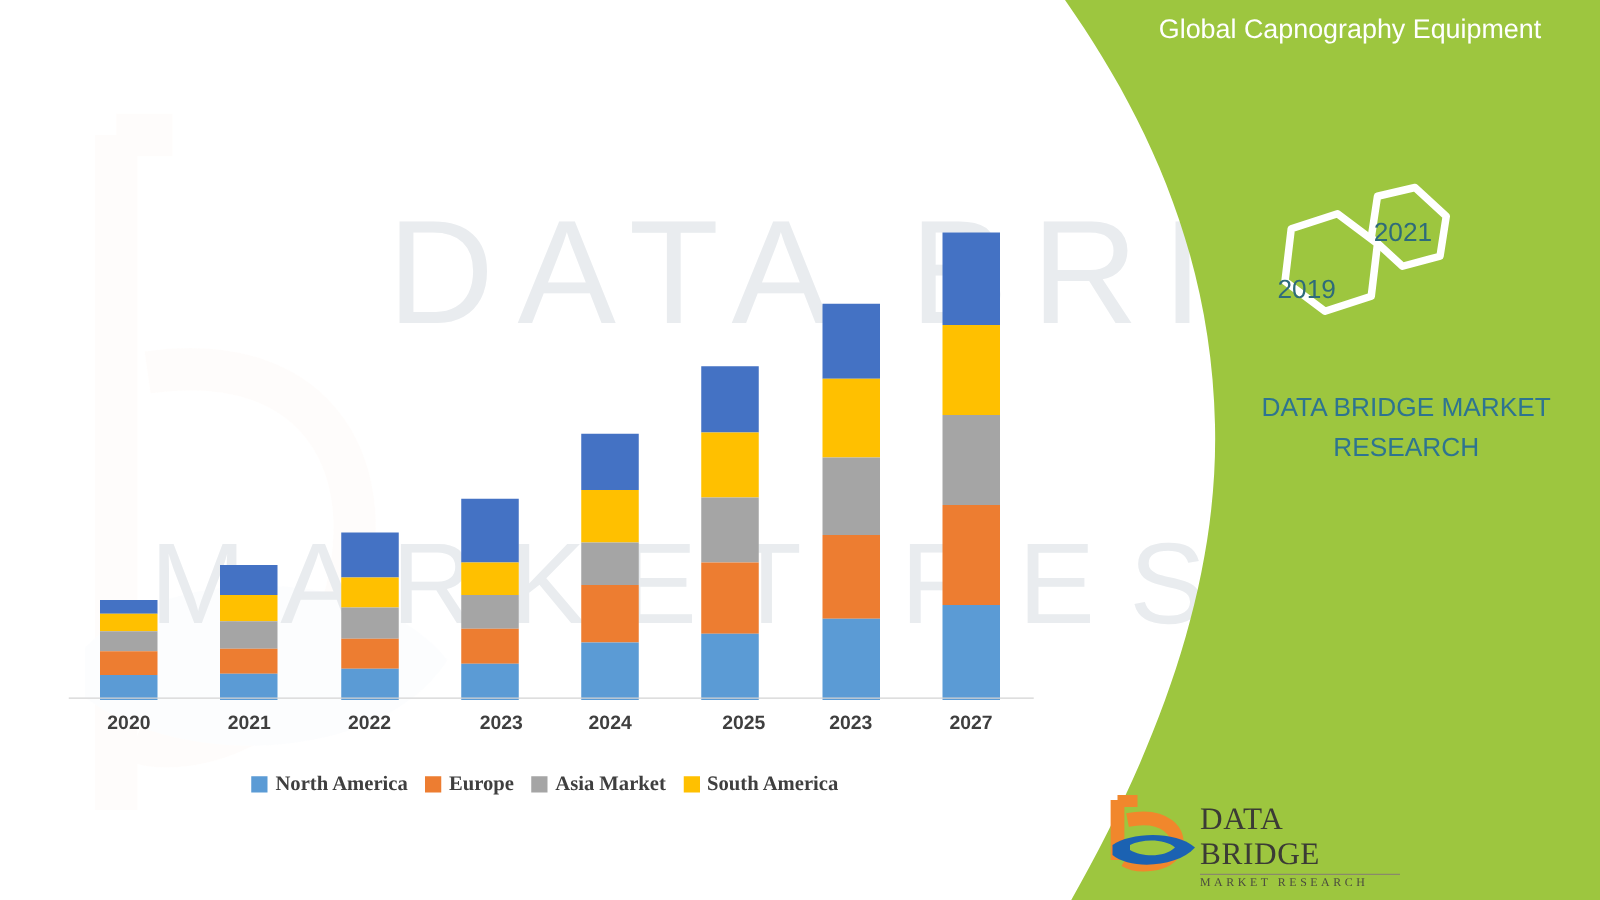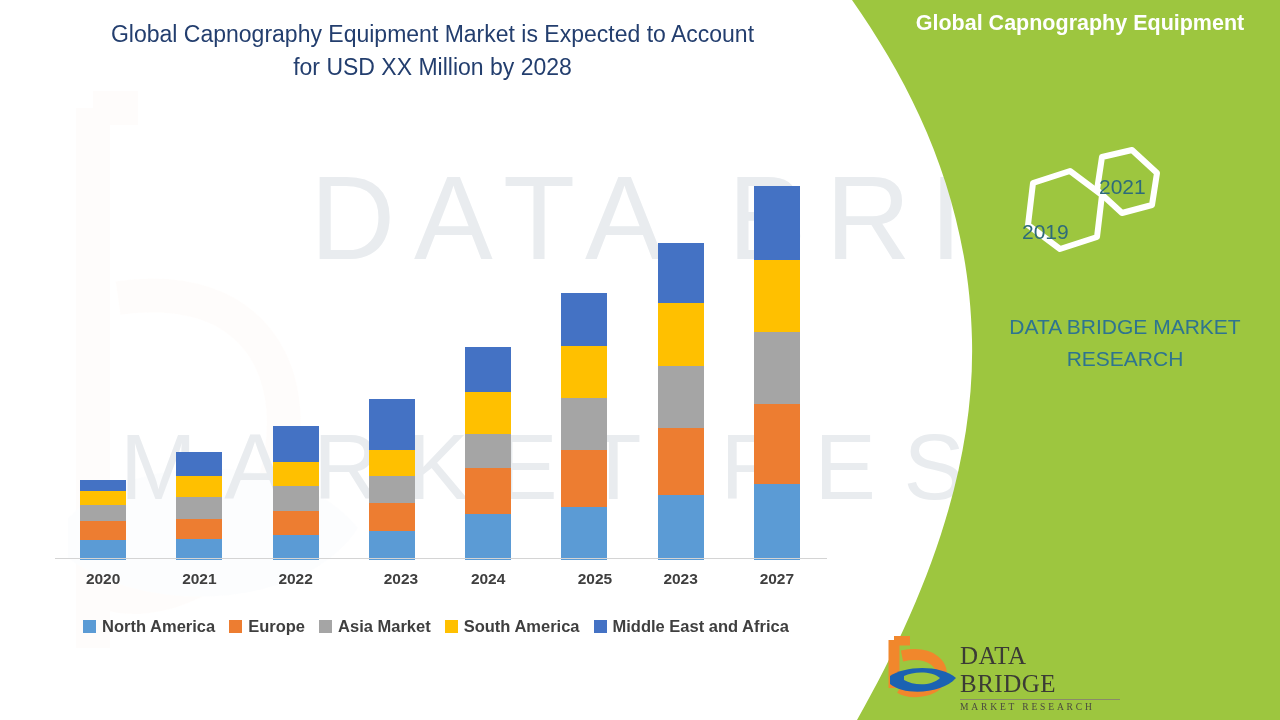--- a/index.html
+++ b/index.html
@@ -51,21 +51,21 @@
   .green-panel svg { display: block; width: 450px; height: 720px; }
 
   .panel-heading {
     position: absolute;
     left: 895px; top: 8px;
     width: 370px;
     text-align: center;
     font-size: 21.5px;
     line-height: 30px;
     color: #ffffff;
-    font-weight: 700;
+    font-weight: 400;
   }
 
   
   .hex-wrap { position: absolute; left: 985px; top: 145px; width: 200px; height: 145px; }
   .hex-wrap svg { display: block; }
   .hex-label {
     position: absolute;
     font-size: 21px;
     color: #2e6b7a;
     font-weight: 400;
@@ -152,21 +152,21 @@
 
   .legend {
     position: absolute;
     left: 46px; top: 617px;
     width: 780px;
     display: flex;
     justify-content: center;
     align-items: center;
     gap: 14px;
   }
-  .legend-item { display: flex; align-items: center; gap: 6px; }
+  .legend-item { display: flex; align-items: center; gap: 6px; font-family: Liberation Serif, serif; }
   .legend-swatch { width: 13px; height: 13px; flex: none; }
   .legend-label {
     font-size: 16.5px;
     font-weight: bold;
     color: #3f3f3f;
     white-space: nowrap;
   }
 </style>
 </head>
 <body>
@@ -176,24 +176,20 @@
   <div class="wm-layer">
     <svg class="wm-b" viewBox="0 0 300 620">
       <path d="M35 20 L35 560 M35 20 L80 20" stroke="#fdece0" stroke-width="34" fill="none"></path>
       <path d="M60 210 C 200 190, 250 290, 215 400 C 185 495, 90 520, 50 505" stroke="#fdece0" stroke-width="34" fill="none"></path>
       <path d="M10 430 C 80 360, 240 365, 300 440 C 250 520, 90 530, 10 470 Z" fill="#e8eef7"></path>
     </svg>
     <div class="wm-text wm-data">DATA BRIDGE</div>
     <div class="wm-text wm-market">MARKET RESEARCH</div>
   </div>
 
-  <div class="chart-title">
-    <div>Global Capnography Equipment Market is Expected to Account</div>
-    <div>for USD XX Million by 2028</div>
-  </div>
 
   <div class="plot" id="plot">
       <div class="bar" style="left: 25.125px;">
         <div class="seg" style="height: 11px; background: rgb(68, 114, 196);"></div>
         <div class="seg" style="height: 14px; background: rgb(255, 192, 0);"></div>
         <div class="seg" style="height: 16px; background: rgb(165, 165, 165);"></div>
         <div class="seg" style="height: 19px; background: rgb(237, 125, 49);"></div>
         <div class="seg" style="height: 20px; background: rgb(91, 155, 213);"></div>
       </div>
       <div class="bar" style="left: 121.375px;">
@@ -268,24 +264,20 @@
         <span class="legend-label">Europe</span>
       </div>
       <div class="legend-item">
         <span class="legend-swatch" style="background: rgb(165, 165, 165);"></span>
         <span class="legend-label">Asia Market</span>
       </div>
       <div class="legend-item">
         <span class="legend-swatch" style="background: rgb(255, 192, 0);"></span>
         <span class="legend-label">South America</span>
       </div>
-      <div class="legend-item">
-        <span class="legend-swatch" style="background: rgb(68, 114, 196);"></span>
-        <span class="legend-label">Middle East and Africa</span>
-      </div>
     </div>
 
   <div class="green-panel">
     <svg viewBox="0 0 450 720" preserveAspectRatio="none">
       <path id="panelPath" d="M22 0 L450 0 L450 720 L27 720 C 95 600, 145 470, 142 340 C 139 200, 85 90, 22 0 Z" fill="#9DC63F"></path>
     </svg>
   </div>
 
   <div class="panel-heading">
     <div>Global Capnography Equipment</div>

